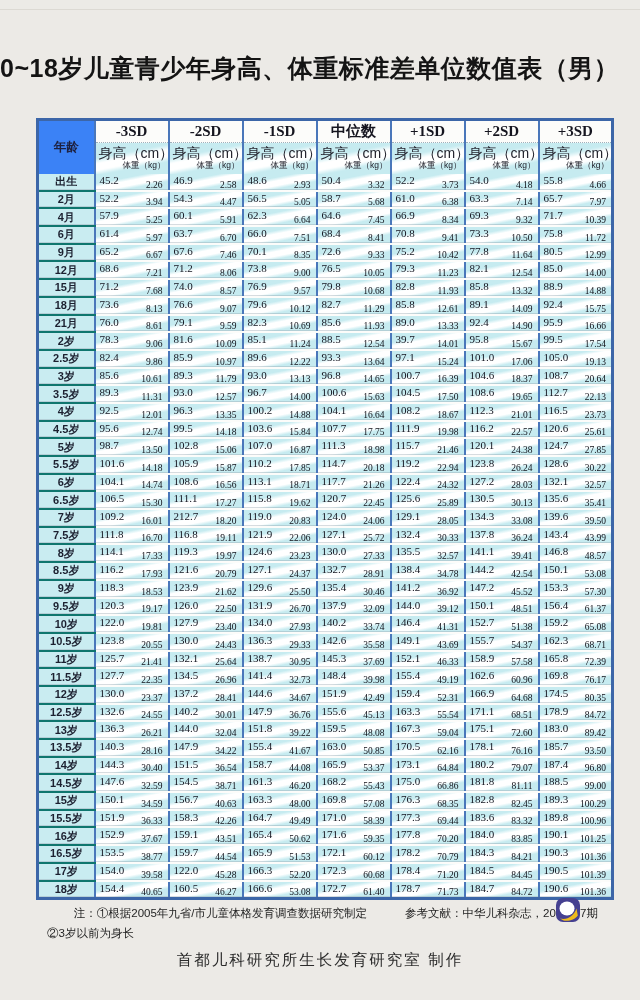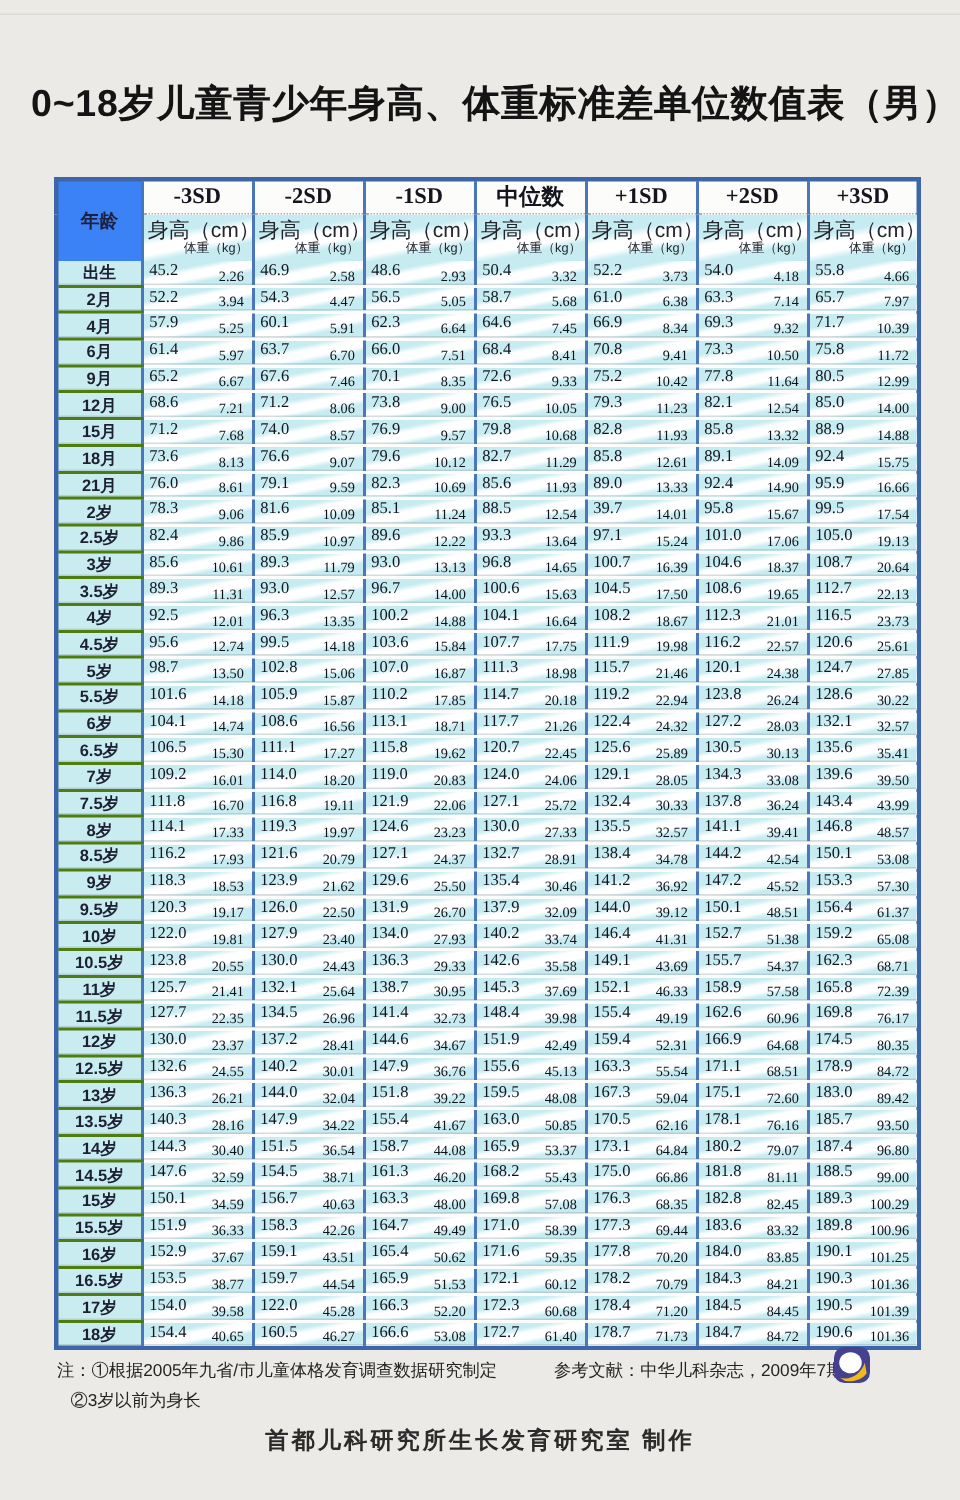--- a/index.html
+++ b/index.html
@@ -11,21 +11,21 @@
   .page{
     position:relative;width:640px;height:1000px;overflow:hidden;
     background:linear-gradient(180deg,#f1efeb 0%,#f8f7f4 3%,#f8f7f4 96%,#efedе9 100%);
   }
   .page::before{
     content:"";position:absolute;left:0;top:9px;width:100%;height:1px;
     background:#dcd9d3;
   }
   .title{
     position:absolute;top:52px;left:0;width:100%;margin:0;
-    text-align:right;font-size:25px;font-weight:bold;color:#141414;
+    text-align:left;font-size:25px;font-weight:bold;color:#141414;
     font-family:"Liberation Sans",sans-serif;letter-spacing:0.5px;
   }
   table.gt{
     position:absolute;left:36px;top:118px;width:575px;
     border-collapse:collapse;table-layout:fixed;
     border:3px solid #3c66a8;
     background:#ffffff;
   }
   col.c-age{width:57px;}
   col.c-sd{width:74px;}
@@ -48,42 +48,42 @@
     border-left:2px solid #4a77ba;
     border-top:1px dotted #9fb0bb;
     background:linear-gradient(169deg,#c6ebf0 0%,#c6ebf0 33%,#ffffff 45%,#ffffff 60%,#c6ebf0 71%,#c6ebf0 100%);
     font-weight:normal;
   }
   th.sub .hl{position:absolute;top:2px;left:3px;font-size:14px;color:#24242e;white-space:nowrap;}
   th.sub .wl{position:absolute;bottom:2px;right:2px;font-size:8.5px;color:#24242e;white-space:nowrap;}
   td.age{
     height:15.7px;background:#c9ecf1;
     border-right:2px solid #4a77ba;
-    border-bottom:2px solid #4d7c0f;
+    border-bottom:2px solid #0f766e;
     box-shadow:inset 0 -1px 0 rgba(140,155,165,0.35);
     font-size:11px;font-weight:bold;color:#1c2030;
     text-align:center;vertical-align:middle;
   }
   td.data{
     height:15.7px;position:relative;
     border-left:2px solid #4a77ba;
     border-bottom:2px solid #fcfcfa;
     box-shadow:inset 0 -1px 0 rgba(140,155,165,0.35);
     background:linear-gradient(169deg,#c6ebf0 0%,#c6ebf0 32%,#ffffff 44%,#ffffff 60%,#c6ebf0 71%,#c6ebf0 100%);
     font-family:"Liberation Serif",serif;
   }
   td.data .h{position:absolute;top:0px;left:4px;font-size:11px;color:#14141f;}
   td.data .w{position:absolute;bottom:0px;right:5px;font-size:9.5px;color:#101018;}
   .notes{position:absolute;left:38px;top:906px;width:560px;font-size:11.5px;color:#242424;}
-  .note-row{display:flex;align-items:baseline;}
+  .note-row{display:flex;align-items:baseline;justify-content:flex-end;}
   .note-ref{margin-left:38px;}
   .note2{margin-top:5px;margin-left:9px;}
   .footer{
     position:absolute;top:950px;left:0;width:100%;
-    text-align:center;font-size:15.5px;color:#2b2b2b;letter-spacing:2px;font-weight:bold;
+    text-align:center;font-size:15.5px;color:#2b2b2b;letter-spacing:2px;
   }
   .logo{position:absolute;left:556px;top:898px;width:24px;height:24px;}
 </style>
 </head>
 <body>
 
 <div class="page">
 
   <h1 class="title">0~18岁儿童青少年身高、体重标准差单位数值表（男）</h1>
 
@@ -730,21 +730,21 @@
             <span class="w">35.41</span>
           </td>
         </tr>
         <tr class="row">
           <td class="age">7岁</td>
           <td class="data">
             <span class="h">109.2</span>
             <span class="w">16.01</span>
           </td>
           <td class="data">
-            <span class="h">114.0</span>
+            <span class="h">212.7</span>
             <span class="w">18.20</span>
           </td>
           <td class="data">
             <span class="h">119.0</span>
             <span class="w">20.83</span>
           </td>
           <td class="data">
             <span class="h">124.0</span>
             <span class="w">24.06</span>
           </td>

